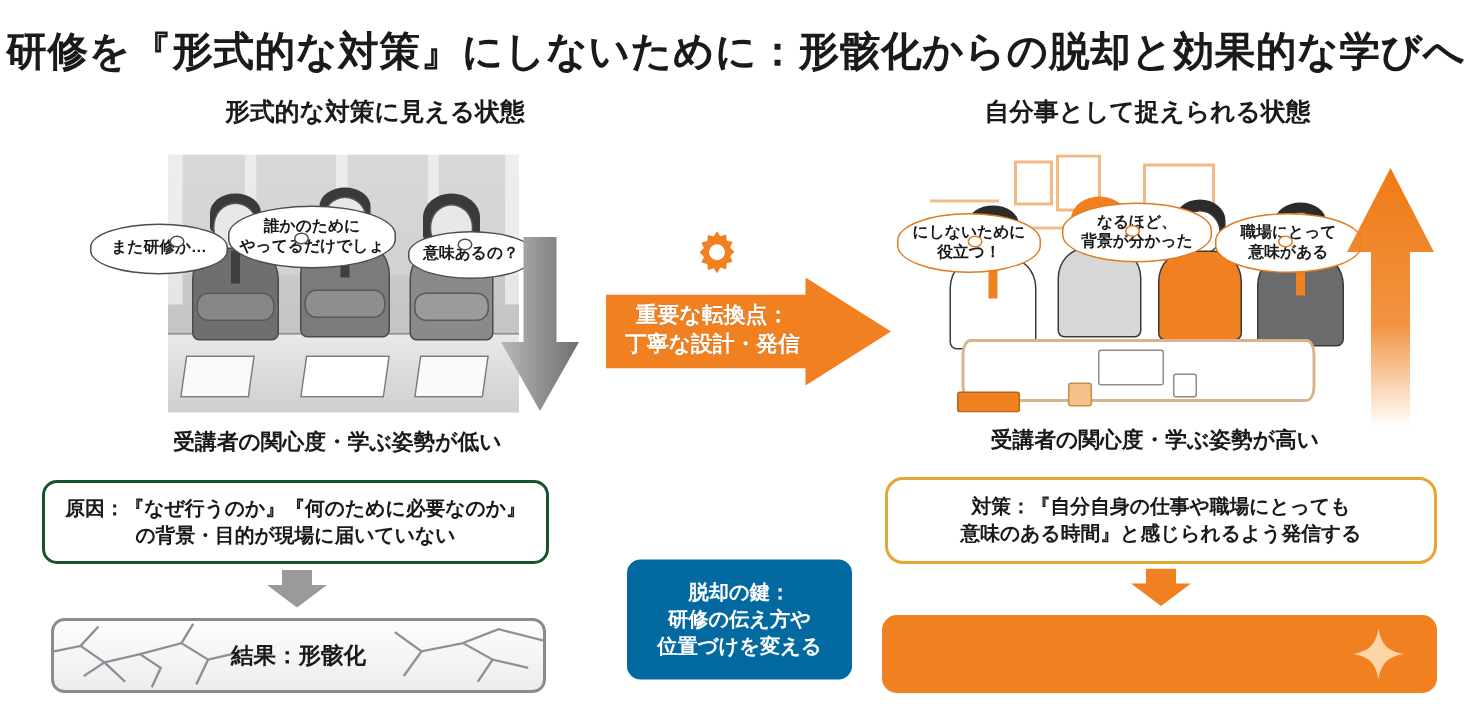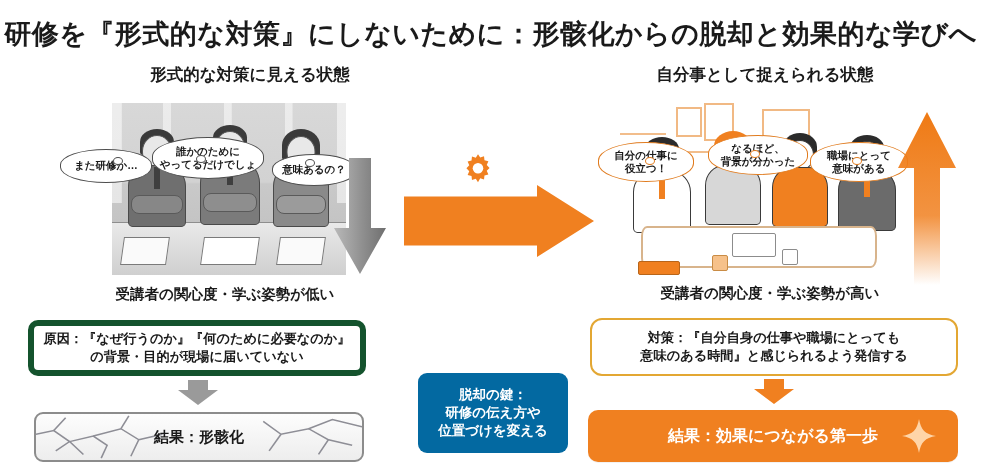--- a/index.html
+++ b/index.html
@@ -175,21 +175,21 @@
   .info-box{
     position:absolute;
     box-sizing:border-box;
     display:flex; align-items:center; justify-content:center;
     text-align:center;
     font-weight:bold;
     white-space:pre-line;
   }
   #cause-box{
     left:28px; top:320px; width:338px; height:56px;
-    border:6px solid #14532d; border-radius:10px;
+    border:2px solid #14532d; border-radius:10px;
     background:#ffffff;
     color:#1a1a1a; font-size:13.2px; line-height:1.38;
   }
   #measure-box{
     left:590px; top:318px; width:368px; height:58px;
     border:2.2px solid #e3a733; border-radius:12px;
     background:#ffffff;
     color:#1a1a1a; font-size:13.2px; line-height:1.38;
   }
   #result-left-box{
@@ -334,21 +334,21 @@
       <div class="p-tie" style="top:36px; height:26px; background:#f08020;"></div>
     </div>
 
     <div class="table-white"></div>
     <div style="position:absolute; left:120px; bottom:18px; width:42px; height:22px; background:#fff; border:1.6px solid #8c8c8c; border-radius:2px;"></div>
     <div style="position:absolute; left:100px; bottom:4px; width:14px; height:14px; background:#f6c18a; border:1.4px solid #c98c45; border-radius:2px;"></div>
     <div style="position:absolute; left:170px; bottom:10px; width:14px; height:14px; background:#fff; border:1.4px solid #8c8c8c; border-radius:2px;"></div>
     <div style="position:absolute; left:26px; bottom:0px; width:40px; height:12px; background:#f08020; border:1.4px solid #b8651a; border-radius:2px;"></div>
   </div>
 
-  <div class="bubble orange" style="left:598px; top:113px; width:96px; height:40px;">自分の仕事に
+  <div class="bubble orange" style="left:598px; top:113px; width:96px; height:40px;">にしないために
 役立つ！</div>
   <div class="bub-dot" style="left:645px; top:157px; width:8px; height:6px; border:1.5px solid #e07b1e;"></div>
 
   <div class="bubble orange" style="left:708px; top:106px; width:100px; height:40px;">なるほど、
 背景が分かった</div>
   <div class="bub-dot" style="left:750px; top:150px; width:8px; height:6px; border:1.5px solid #e07b1e;"></div>
 
   <div class="bubble orange" style="left:810px; top:113px; width:98px; height:40px;">職場にとって
 意味がある</div>
   <div class="bub-dot" style="left:852px; top:157px; width:8px; height:6px; border:1.5px solid #e07b1e;"></div>
@@ -364,20 +364,22 @@
     <polygon points="31,2 60,58 44,58 44,175 18,175 18,58 2,58" fill="url(#gup)"></polygon>
   </svg>
 
   <svg id="gear-icon" viewBox="0 0 40 40">
     <path fill="#f08020" d="M20 2.5l2.6 3.9 4.5-1.3 .5 4.7 4.6 1.2-1.9 4.3 3.3 3.4-3.3 3.4 1.9 4.3-4.6 1.2-.5 4.7-4.5-1.3L20 35.5l-2.6-3.9-4.5 1.3-.5-4.7-4.6-1.2 1.9-4.3L6.4 19l3.3-3.4-1.9-4.3 4.6-1.2 .5-4.7 4.5 1.3z"></path>
     <circle cx="20" cy="19" r="6.2" fill="#ffffff"></circle>
   </svg>
 
   <div id="center-arrow">
     <div class="arrow-body"></div>
+    <div class="arrow-text">重要な転換点：
+丁寧な設計・発信</div>
   </div>
 
   <div class="scene-caption" id="caption-left">受講者の関心度・学ぶ姿勢が低い</div>
   <div class="scene-caption" id="caption-right">受講者の関心度・学ぶ姿勢が高い</div>
 
   <div class="info-box" id="cause-box">原因：『なぜ行うのか』『何のために必要なのか』
 の背景・目的が現場に届いていない</div>
 
   <div class="info-box" id="measure-box">対策：『自分自身の仕事や職場にとっても
 意味のある時間』と感じられるよう発信する</div>
@@ -403,19 +405,18 @@
         <path d="M230 8 L248 22 L276 16 L296 28 L286 44"></path>
         <path d="M276 16 L300 6 L330 14"></path>
         <path d="M296 28 L320 34"></path>
         <path d="M248 22 L236 40"></path>
       </g>
     </svg>
     <span style="position:relative; z-index:2;">結果：形骸化</span>
   </div>
 
   <div class="info-box" id="result-right-box">
-    <span style="position:relative; z-index:2;">結果：効果につながる第一歩</span>
     <svg class="sparkle" viewBox="0 0 34 34">
       <path d="M17 0 C19 11, 23 15, 34 17 C23 19, 19 23, 17 34 C15 23, 11 19, 0 17 C11 15, 15 11, 17 0 Z" fill="#ffd9b0" opacity=".95"></path>
     </svg>
   </div>
 
 </div>
 
 </body></html>

